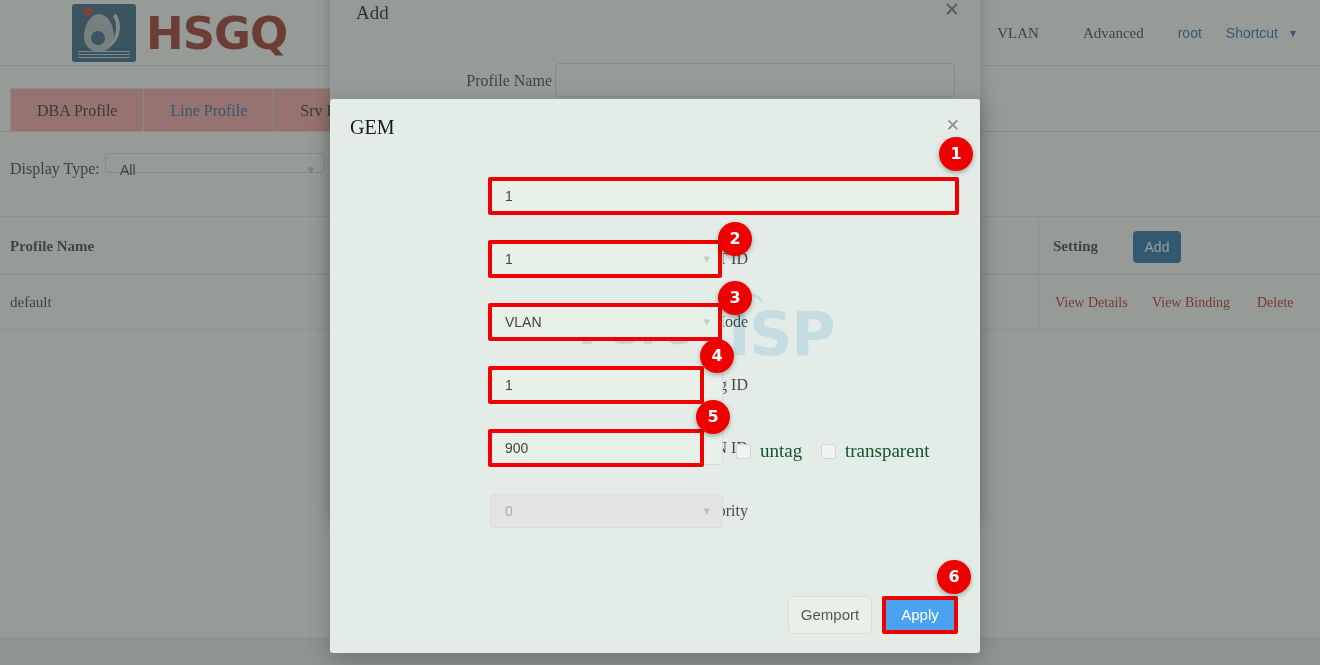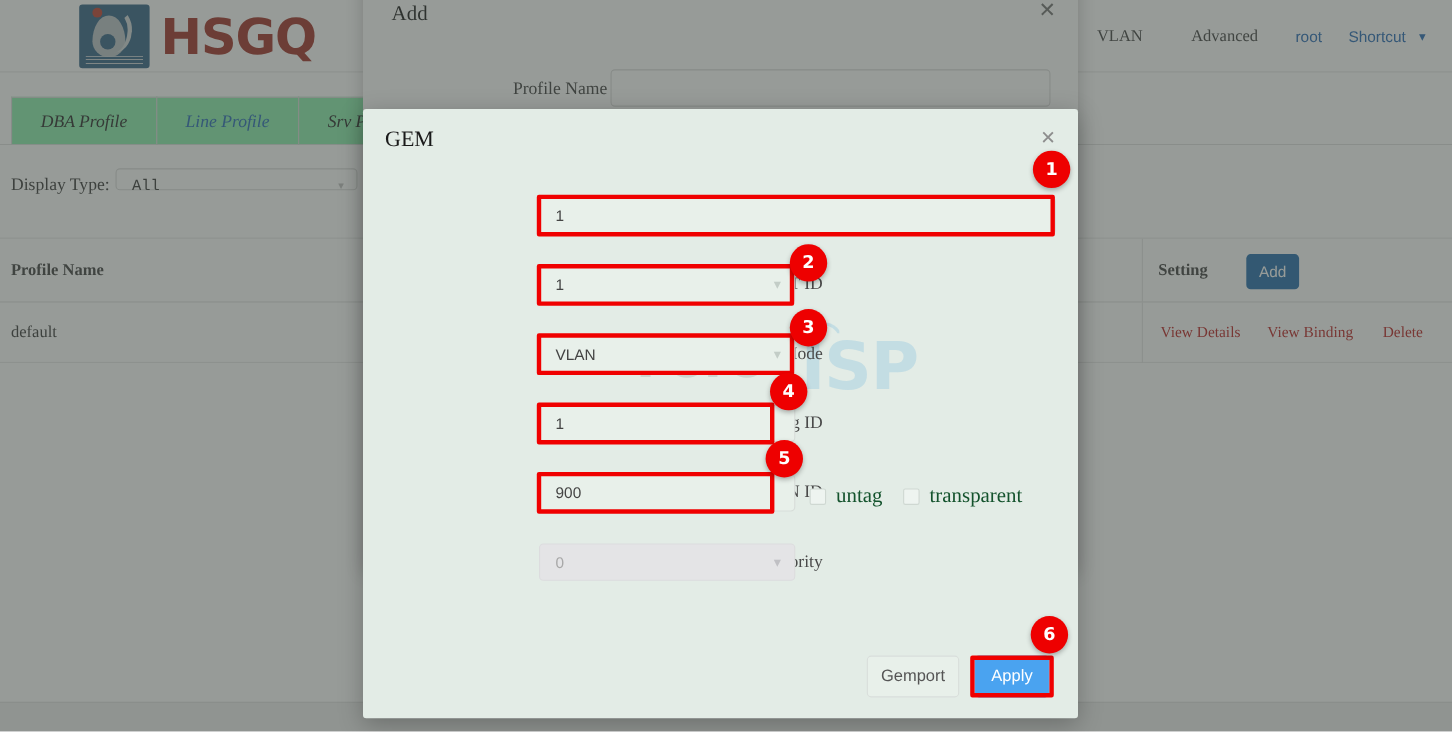--- a/index.html
+++ b/index.html
@@ -108,44 +108,43 @@
     position: absolute; left: 0; top: 22px;
     display: flex;
   }
   .tab {
     height: 43px; line-height: 43px;
     padding: 0 26px;
     font-size: 16px;
     color: #222;
     border: 1px solid #dcdcdc;
     border-bottom: none;
-    background: #86efac;
+    background: #fca5a5;
     margin-right: -1px;
     cursor: pointer;
-    font-style: italic;
   }
   .tab.active { color: #2166b4; }
 
   .filterbar {
     position: absolute; left: 0; top: 132px;
     width: 1320px; height: 85px;
     background: #fff;
     border-bottom: 1px solid #e8e8e8;
   }
   .filter-label {
     position: absolute; left: 10px; top: 28px;
     font-size: 16px; color: #333;
   }
   .filter-select {
     position: absolute; left: 105px; top: 21px;
     width: 220px; height: 20px;
     border: 1px solid #d9d9d9;
     border-radius: 4px;
     background: #fff;
-    font-family: Liberation Mono, monospace;
+    font-family: Liberation Sans, sans-serif;
     font-size: 14px;
     color: #333;
     line-height: 32px;
     padding-left: 14px;
     cursor: pointer;
   }
   .sel-caret {
     position: absolute; right: 10px; top: 0;
     line-height: 32px; color: #bfbfbf; font-size: 13px;
   }

